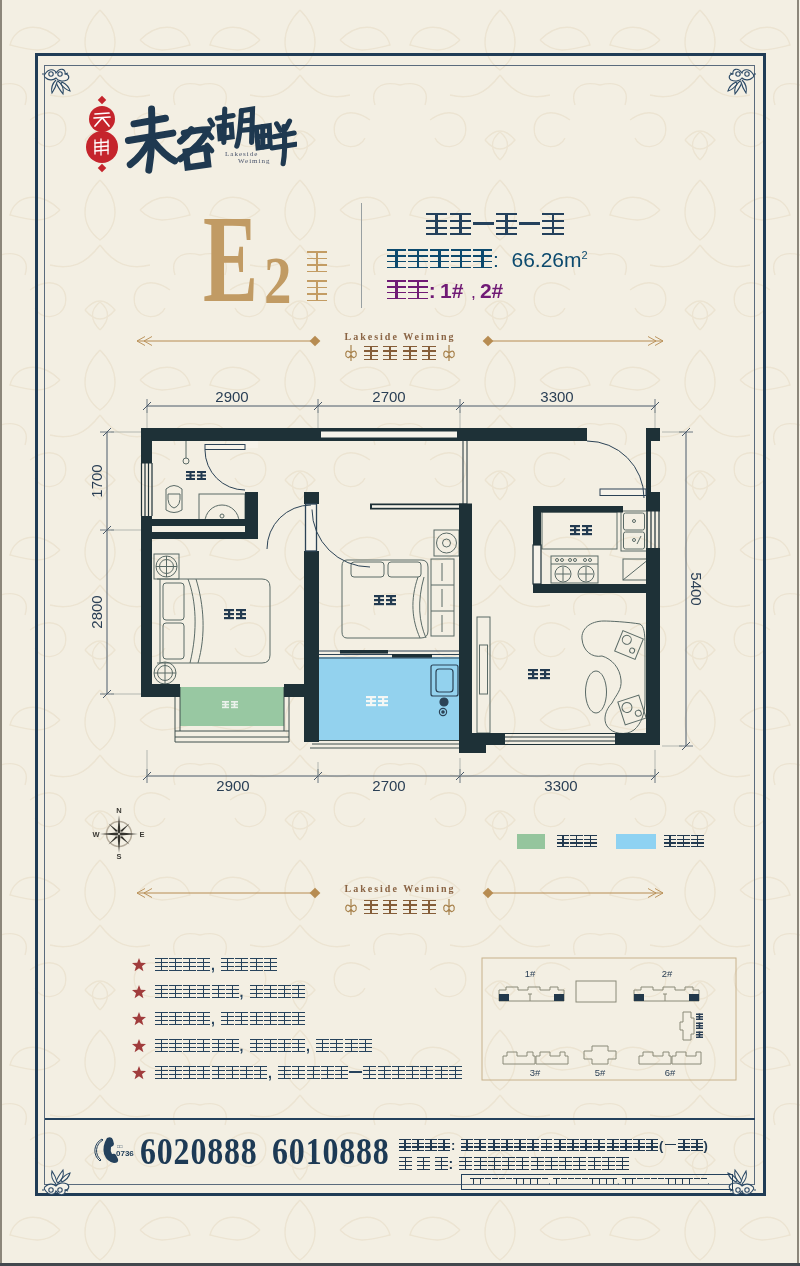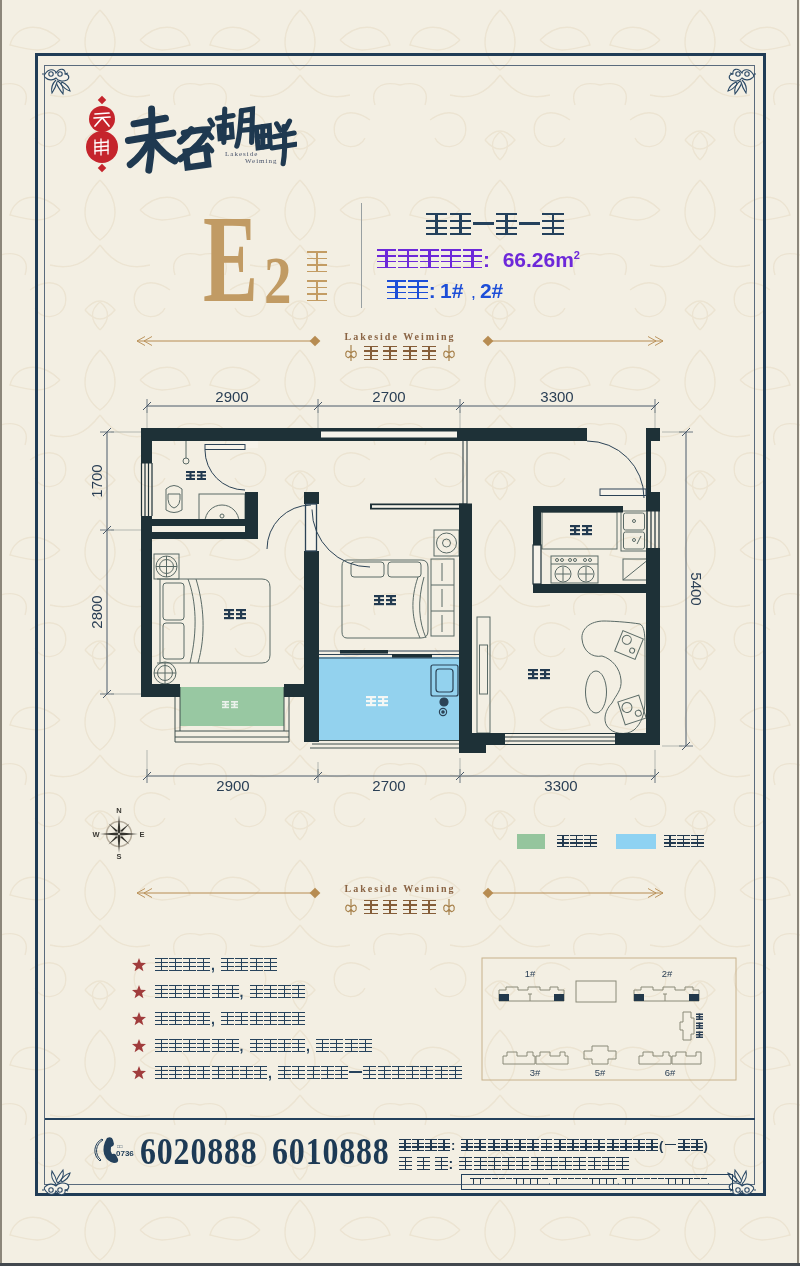--- a/index.html
+++ b/index.html
@@ -150,35 +150,35 @@
       <path d="M153,35 L153,57"></path>
           <path d="M147,46 L160,44"></path>
       <path d="M168,32 L172,39"></path>
           <path d="M182,29 L178,37"></path>
       <path d="M165,46 L187,42"></path>
       <path d="M163,58 L189,54"></path>
       <path d="M176,35 C177,50 177,65 175,75"></path>
     </g>
   </g>
 </svg>
-<div class="abs" style="left:225px;top:151px;width:46px;color:#48536b;font-size:7px;font-family:'Liberation Serif',serif;letter-spacing:1px;line-height:7px;">Lakeside<br><span style="margin-left:20px">Weiming</span></div>
+<div class="abs" style="left:225px;top:151px;width:46px;color:#48536b;font-size:7px;font-family:'Liberation Serif',serif;letter-spacing:1px;line-height:7px;">Lakeside<br><span style="margin-left:13px">Weiming</span></div>
 
 <div class="abs" style="left:198px;top:210px;width:120px;height:100px;color:#c19b64;font-family:'Liberation Serif',serif;font-weight:bold;">
   <span style="position:absolute;left:5px;top:0;font-size:125px;line-height:98px;display:inline-block;transform:scaleX(0.66);transform-origin:0 0;">E</span>
   <span style="position:absolute;left:66px;top:42px;font-size:67px;line-height:57px;display:inline-block;transform:scaleX(0.82);transform-origin:0 0;">2</span>
 </div>
 <div class="zh abs" style="left:306px;top:248px;width:24px;color:#c39c63;font-size:22px;line-height:29px;"><i></i><i></i></div>
 
 <div class="abs" style="left:361px;top:203px;width:1px;height:105px;background:#98a0a2"></div>
 
 <div class="zh abs" style="left:425px;top:212px;color:#24415c;font-size:23px;font-weight:bold;letter-spacing:0.5px;"><i></i><i></i><u></u><i></i><u></u><i></i></div>
 
-<div class="zh abs" style="left:376px;top:248px;color:#6d28d9;font-size:21px;font-weight:bold;"><i></i><i></i><i></i><i></i><i></i><b>: </b><span style="font-family:'Liberation Sans';">66.26m<sup style="font-size:11px">2</sup></span></div>
-
-<div class="zh abs" style="left:386px;top:279px;color:#1d4ed8;font-size:21px;font-weight:bold;"><i></i><i></i><b>: 1#</b><b style="font-size:12px;">,</b><b>2#</b></div>
+<div class="zh abs" style="left:386px;top:248px;color:#0c4a6e;font-size:21px;font-weight:normal;"><i></i><i></i><i></i><i></i><i></i><b>: </b><span style="font-family:'Liberation Sans';">66.26m<sup style="font-size:11px">2</sup></span></div>
+
+<div class="zh abs" style="left:386px;top:279px;color:#701a75;font-size:21px;font-weight:bold;"><i></i><i></i><b>: 1#</b><b style="font-size:12px;">,</b><b>2#</b></div>
 
 <svg class="abs" style="left:130px;top:330px" width="540" height="46" viewBox="0 0 540 46">
   <g stroke="#b78c52" fill="#b78c52">
     <path d="M7,11 L185,11" stroke-width="1"></path>
     <path d="M358,11 L533,11" stroke-width="1"></path>
     <rect x="181.2" y="7.2" width="7.6" height="7.6" transform="rotate(45 185 11)" stroke="none"></rect>
     <rect x="354.2" y="7.2" width="7.6" height="7.6" transform="rotate(45 358 11)" stroke="none"></rect>
     <path d="M7,11 L15,6.5 M7,11 L15,15.5 M14,11 L22,6.5 M14,11 L22,15.5" stroke-width="0.9" fill="none"></path>
     <path d="M533,11 L525,6.5 M533,11 L525,15.5 M526,11 L518,6.5 M526,11 L518,15.5" stroke-width="0.9" fill="none"></path>
   </g>

